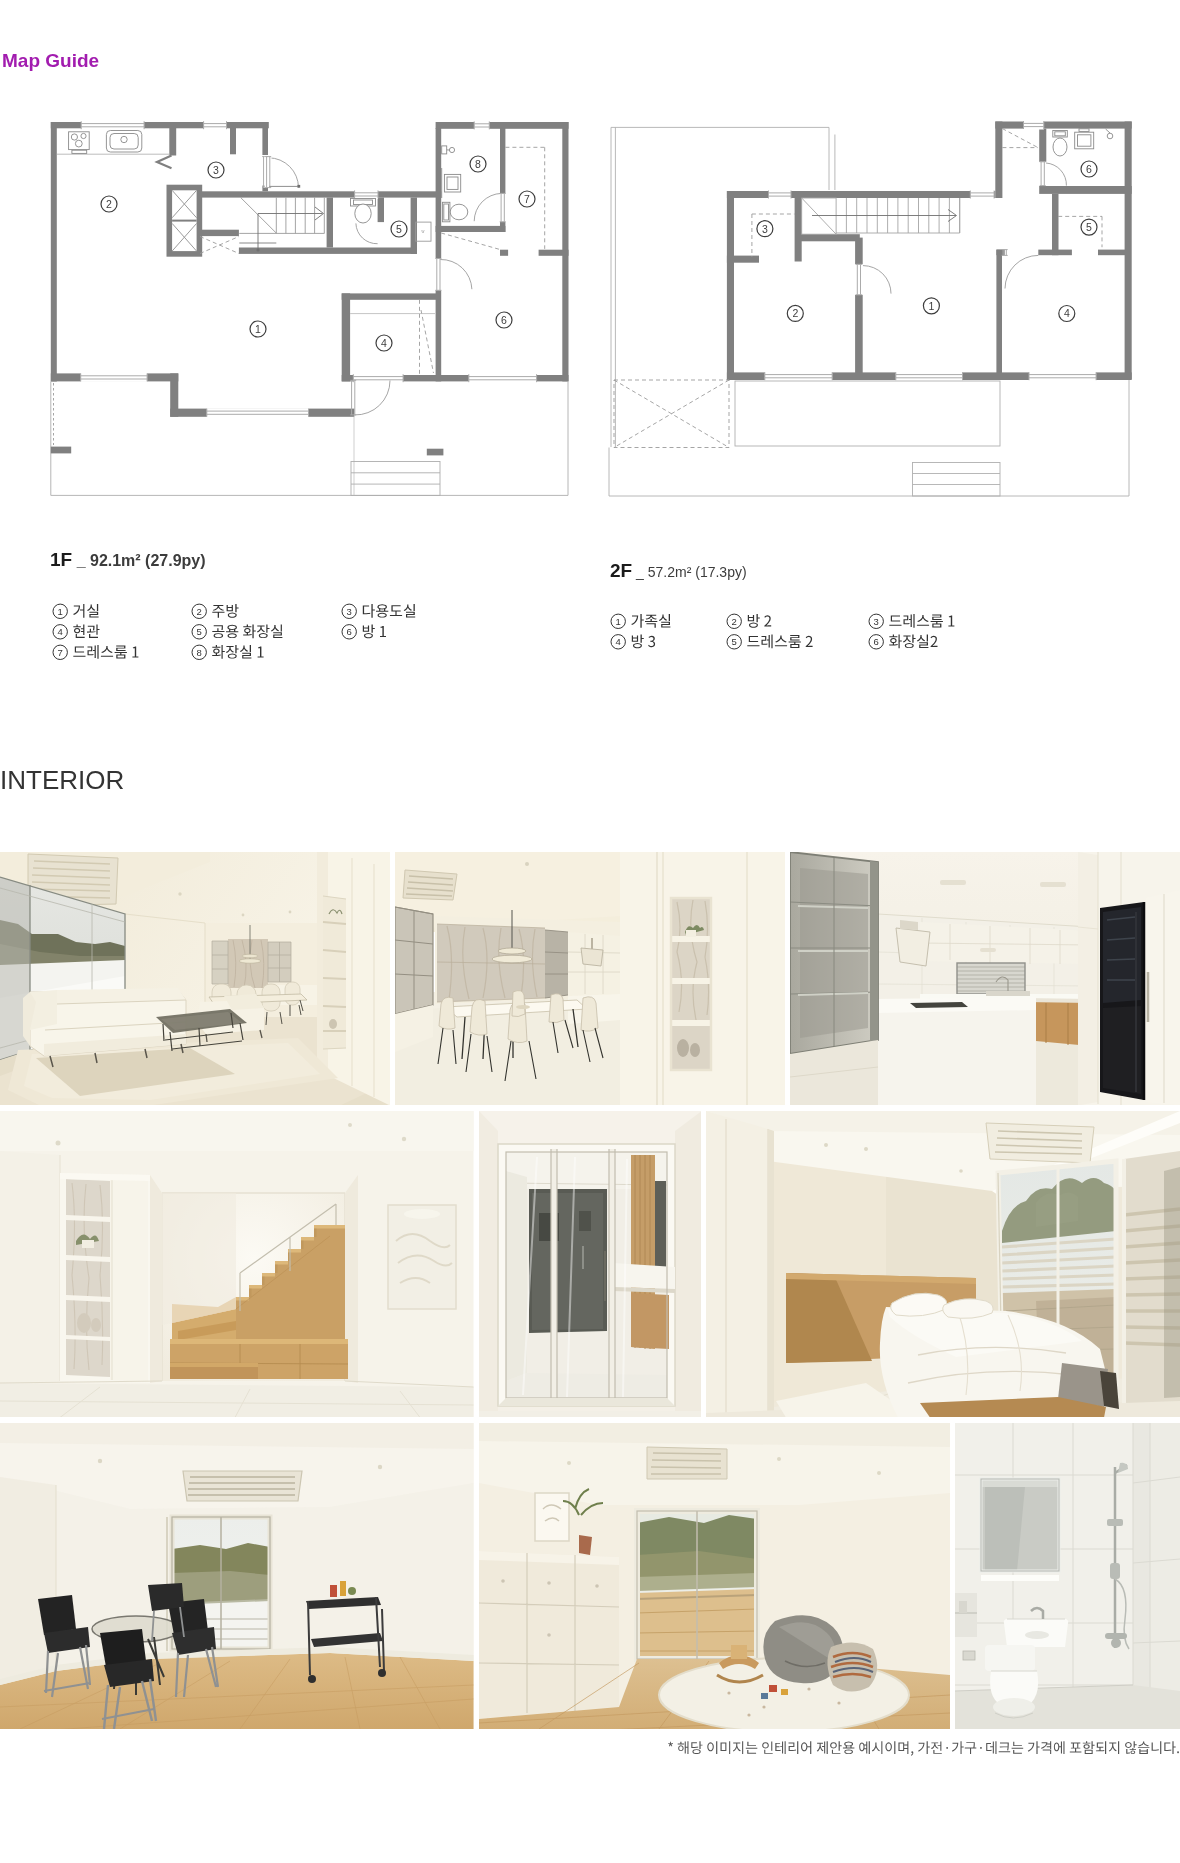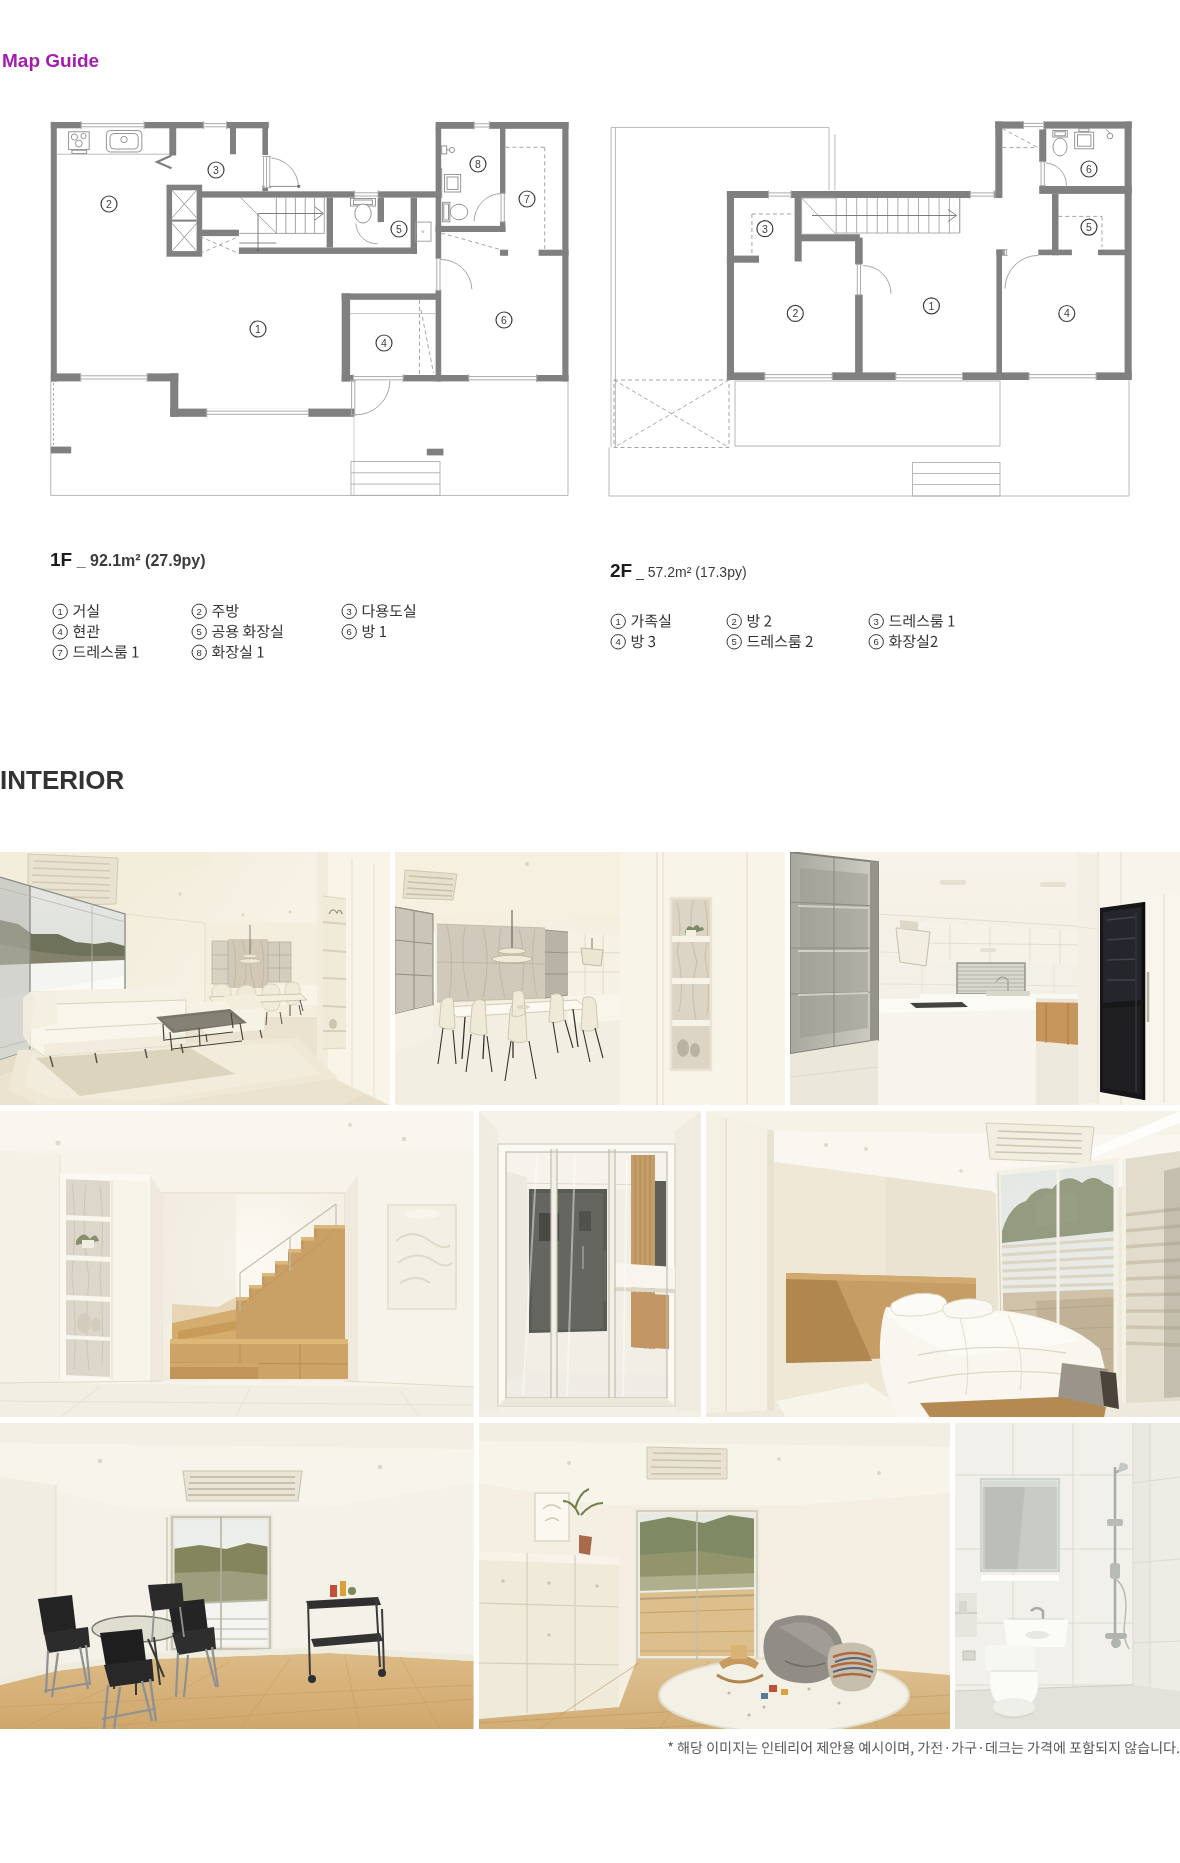--- a/index.html
+++ b/index.html
@@ -513,21 +513,21 @@
     </g>
     <g>
       <circle cx="876.2" cy="641.8" r="7.2" fill="white" stroke="#333" stroke-width="1"></circle>
       <text x="876.2" y="645.1999999999999" font-size="9.5" fill="#333" text-anchor="middle" font-family="Liberation Sans,sans-serif">6</text>
       <g transform="translate(888.5,647)">
         <path d="M4.3 -4.3H5.5V-2.1H4.3ZM10.0 -12.4H11.2V1.2H10.0ZM10.8 -6.6H13.3V-5.6H10.8ZM0.8 -1.4 0.6 -2.5Q1.8 -2.5 3.3 -2.5Q4.7 -2.5 6.2 -2.6Q7.7 -2.7 9.1 -2.9L9.2 -2.0Q7.8 -1.7 6.3 -1.6Q4.8 -1.5 3.4 -1.4Q2.0 -1.4 0.8 -1.4ZM0.8 -10.8H8.9V-9.8H0.8ZM4.9 -9.0Q5.8 -9.0 6.6 -8.7Q7.3 -8.3 7.7 -7.8Q8.1 -7.2 8.1 -6.5Q8.1 -5.7 7.7 -5.1Q7.3 -4.6 6.6 -4.3Q5.8 -3.9 4.9 -3.9Q3.9 -3.9 3.2 -4.3Q2.5 -4.6 2.1 -5.1Q1.7 -5.7 1.7 -6.5Q1.7 -7.2 2.1 -7.8Q2.5 -8.3 3.2 -8.7Q3.9 -9.0 4.9 -9.0ZM4.9 -8.0Q4.0 -8.0 3.4 -7.6Q2.9 -7.2 2.9 -6.5Q2.9 -5.8 3.4 -5.3Q4.0 -4.9 4.9 -4.9Q5.8 -4.9 6.4 -5.3Q6.9 -5.8 6.9 -6.5Q6.9 -7.2 6.4 -7.6Q5.8 -8.0 4.9 -8.0ZM4.3 -12.4H5.5V-10.1H4.3Z M17.9 -10.9H18.9V-9.8Q18.9 -8.6 18.4 -7.5Q18.0 -6.5 17.1 -5.7Q16.3 -4.9 15.1 -4.5L14.5 -5.4Q15.5 -5.8 16.3 -6.5Q17.0 -7.1 17.5 -8.0Q17.9 -8.9 17.9 -9.8ZM18.1 -10.9H19.1V-9.9Q19.1 -9.0 19.5 -8.2Q20.0 -7.4 20.7 -6.8Q21.4 -6.2 22.4 -5.8L21.8 -4.9Q20.7 -5.2 19.9 -6.0Q19.0 -6.7 18.6 -7.7Q18.1 -8.7 18.1 -9.9ZM14.9 -11.4H22.1V-10.4H14.9ZM23.8 -12.4H25.1V-4.2H23.8ZM24.7 -9.0H27.1V-7.9H24.7ZM20.8 -3.9Q22.1 -3.9 23.1 -3.6Q24.1 -3.3 24.7 -2.7Q25.2 -2.2 25.2 -1.4Q25.2 -0.6 24.7 -0.0Q24.1 0.5 23.1 0.8Q22.1 1.1 20.8 1.1Q19.4 1.1 18.4 0.8Q17.4 0.5 16.8 -0.0Q16.3 -0.6 16.3 -1.4Q16.3 -2.2 16.8 -2.7Q17.4 -3.3 18.4 -3.6Q19.4 -3.9 20.8 -3.9ZM20.8 -2.9Q19.8 -2.9 19.0 -2.7Q18.3 -2.5 17.9 -2.2Q17.5 -1.8 17.5 -1.4Q17.5 -0.9 17.9 -0.5Q18.3 -0.2 19.0 -0.0Q19.8 0.2 20.8 0.2Q21.8 0.2 22.5 -0.0Q23.2 -0.2 23.6 -0.5Q24.0 -0.9 24.0 -1.4Q24.0 -1.8 23.6 -2.2Q23.2 -2.5 22.5 -2.7Q21.8 -2.9 20.8 -2.9Z M38.2 -12.4H39.5V-5.4H38.2ZM30.7 -4.7H39.5V-1.4H31.9V0.4H30.7V-2.4H38.2V-3.7H30.7ZM30.7 0.0H39.9V1.0H30.7ZM31.9 -12.0H32.9V-11.0Q32.9 -9.7 32.4 -8.6Q31.9 -7.5 31.1 -6.7Q30.2 -5.9 29.1 -5.5L28.4 -6.5Q29.2 -6.8 29.8 -7.2Q30.5 -7.7 30.9 -8.3Q31.4 -8.9 31.6 -9.5Q31.9 -10.2 31.9 -11.0ZM32.1 -12.0H33.1V-11.0Q33.1 -10.3 33.4 -9.6Q33.6 -9.0 34.1 -8.4Q34.6 -7.8 35.2 -7.4Q35.8 -7.0 36.6 -6.7L35.9 -5.8Q35.1 -6.1 34.4 -6.6Q33.7 -7.1 33.2 -7.8Q32.7 -8.4 32.4 -9.2Q32.1 -10.1 32.1 -11.0Z M42.1 0.0V-0.8Q43.8 -2.3 44.9 -3.6Q46.0 -4.8 46.6 -5.9Q47.1 -7.0 47.1 -7.9Q47.1 -8.5 46.9 -9.0Q46.7 -9.5 46.2 -9.8Q45.8 -10.1 45.1 -10.1Q44.4 -10.1 43.8 -9.7Q43.3 -9.4 42.8 -8.8L42.0 -9.6Q42.7 -10.3 43.4 -10.8Q44.2 -11.2 45.2 -11.2Q46.2 -11.2 46.9 -10.8Q47.7 -10.4 48.1 -9.7Q48.4 -8.9 48.4 -8.0Q48.4 -6.9 47.9 -5.7Q47.4 -4.6 46.4 -3.5Q45.4 -2.3 44.1 -1.1Q44.6 -1.1 45.0 -1.1Q45.5 -1.2 45.9 -1.2H49.0V0.0Z" fill="#333"></path>
       </g>
     </g>
   </svg>
 
-<div style="position:absolute;left:0px;top:765px;font-size:26px;font-weight:bold;color:#333">INTERIOR</div>
+<div style="position:absolute;left:0px;top:765px;font-size:26px;font-weight:normal;color:#333">INTERIOR</div>
 <div style="position:absolute;left:0px;top:851.5px;width:389.5px;height:253.5px;overflow:hidden"><svg width="389.5" height="253.5" viewBox="0 0 389.5 253.5">
 <defs>
 <linearGradient id="p1sky" x1="0" y1="0" x2="0" y2="1">
  <stop offset="0" stop-color="#e6e7e3"></stop>
           <stop offset="1" stop-color="#dfe1dc"></stop>
 </linearGradient>
 <linearGradient id="p1ceil" x1="0" y1="0" x2="1" y2="0.3">
  <stop offset="0" stop-color="#f0e9d6"></stop>
           <stop offset="1" stop-color="#f8f4e8"></stop>
 </linearGradient>

